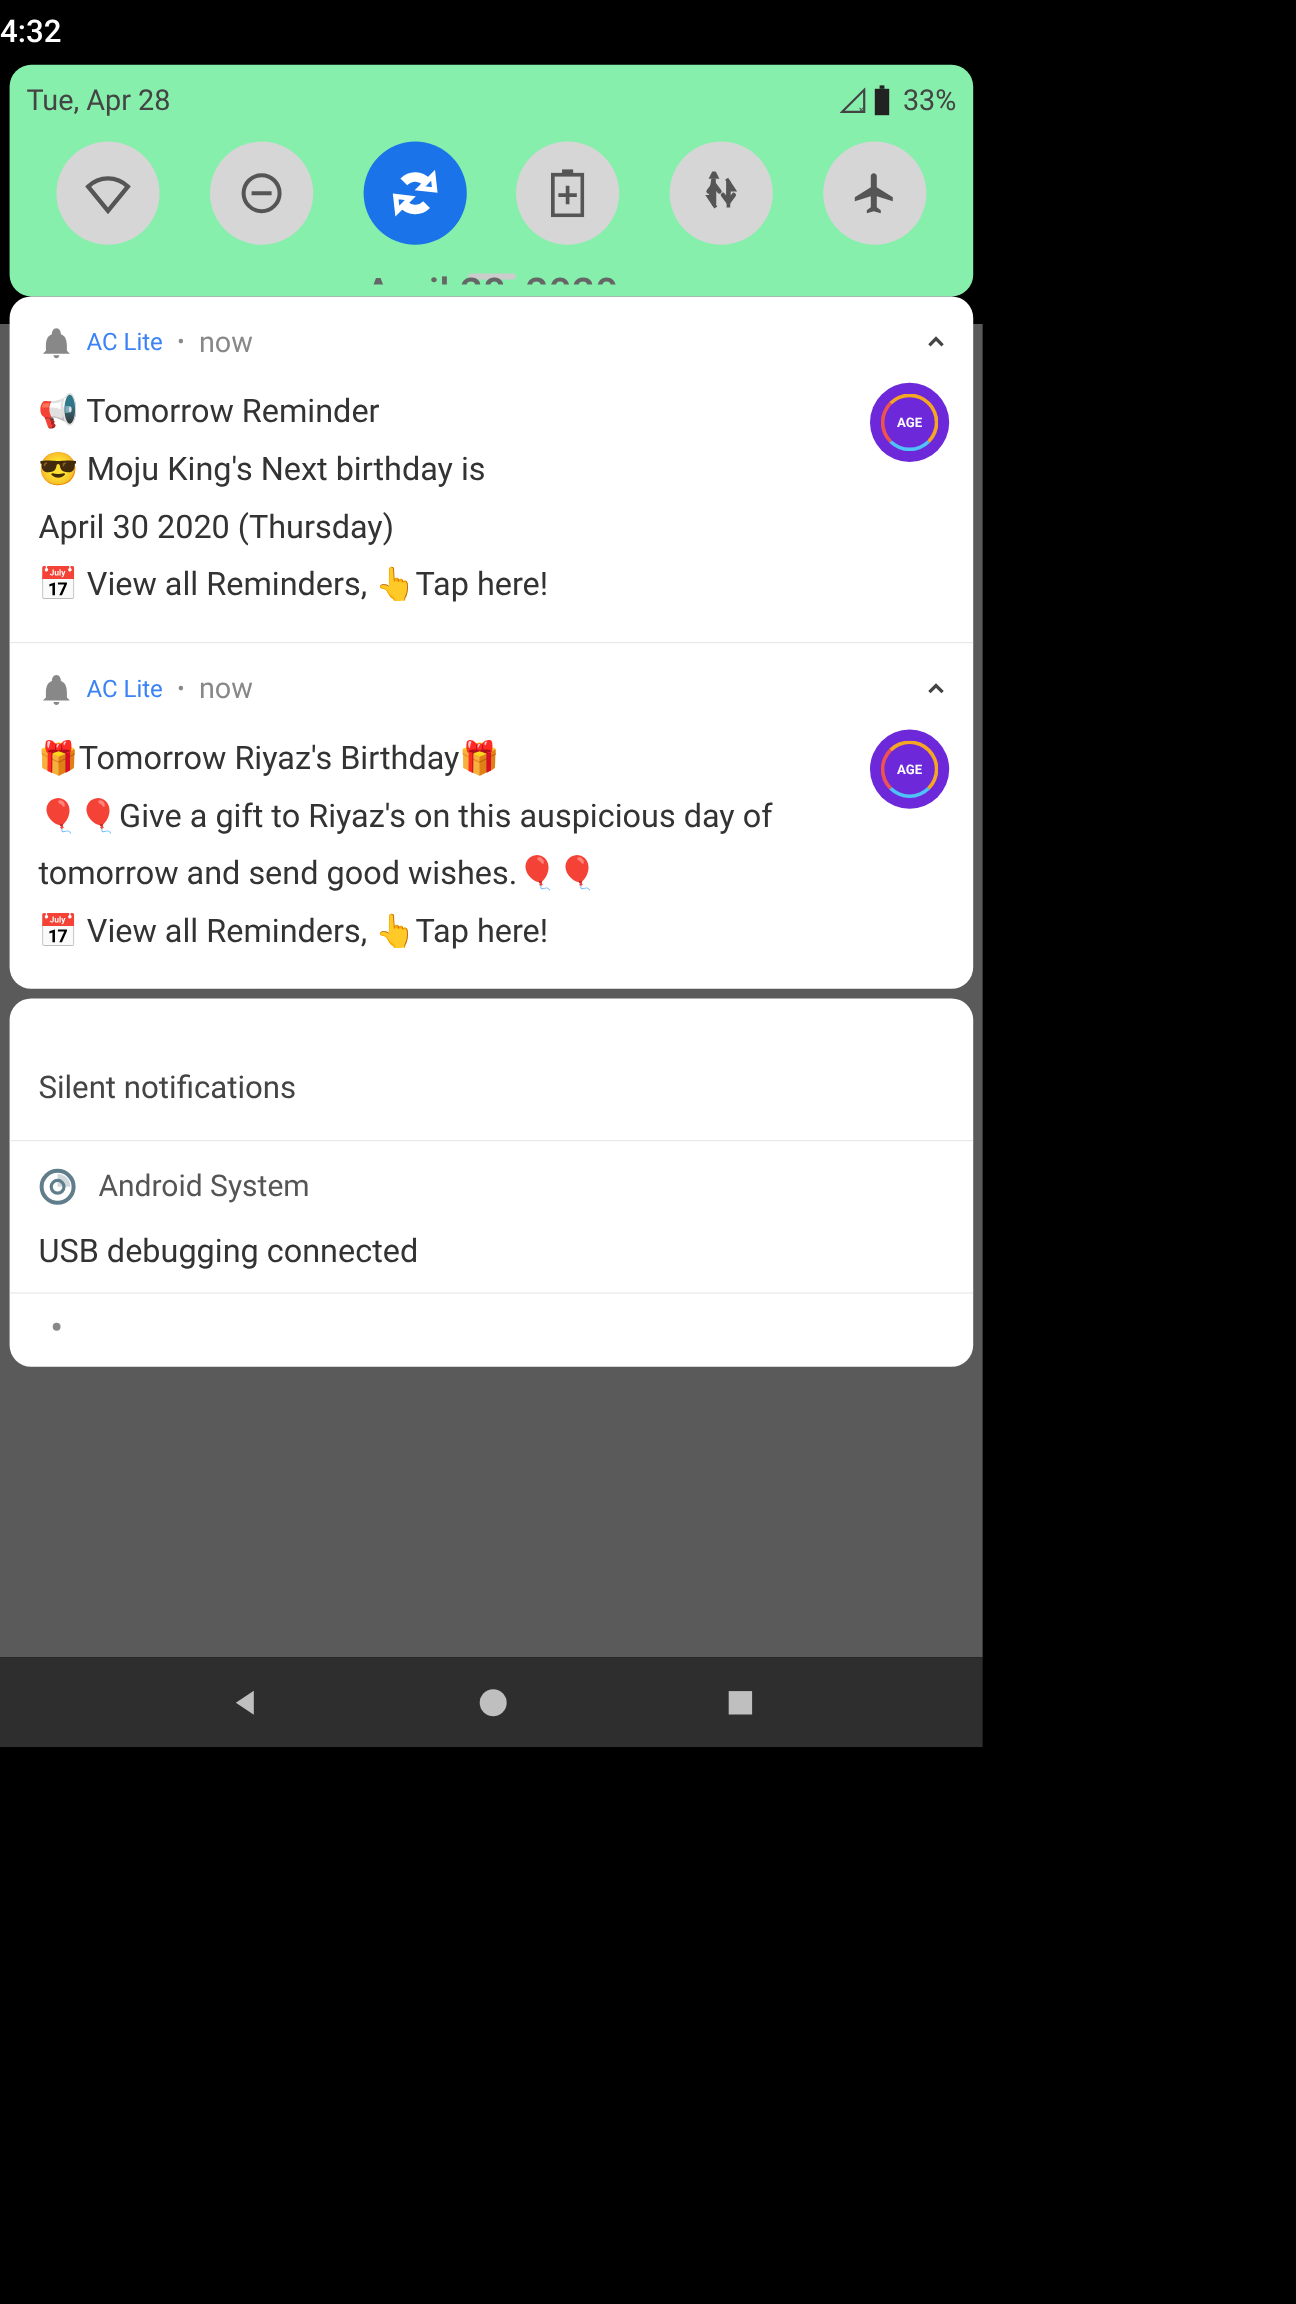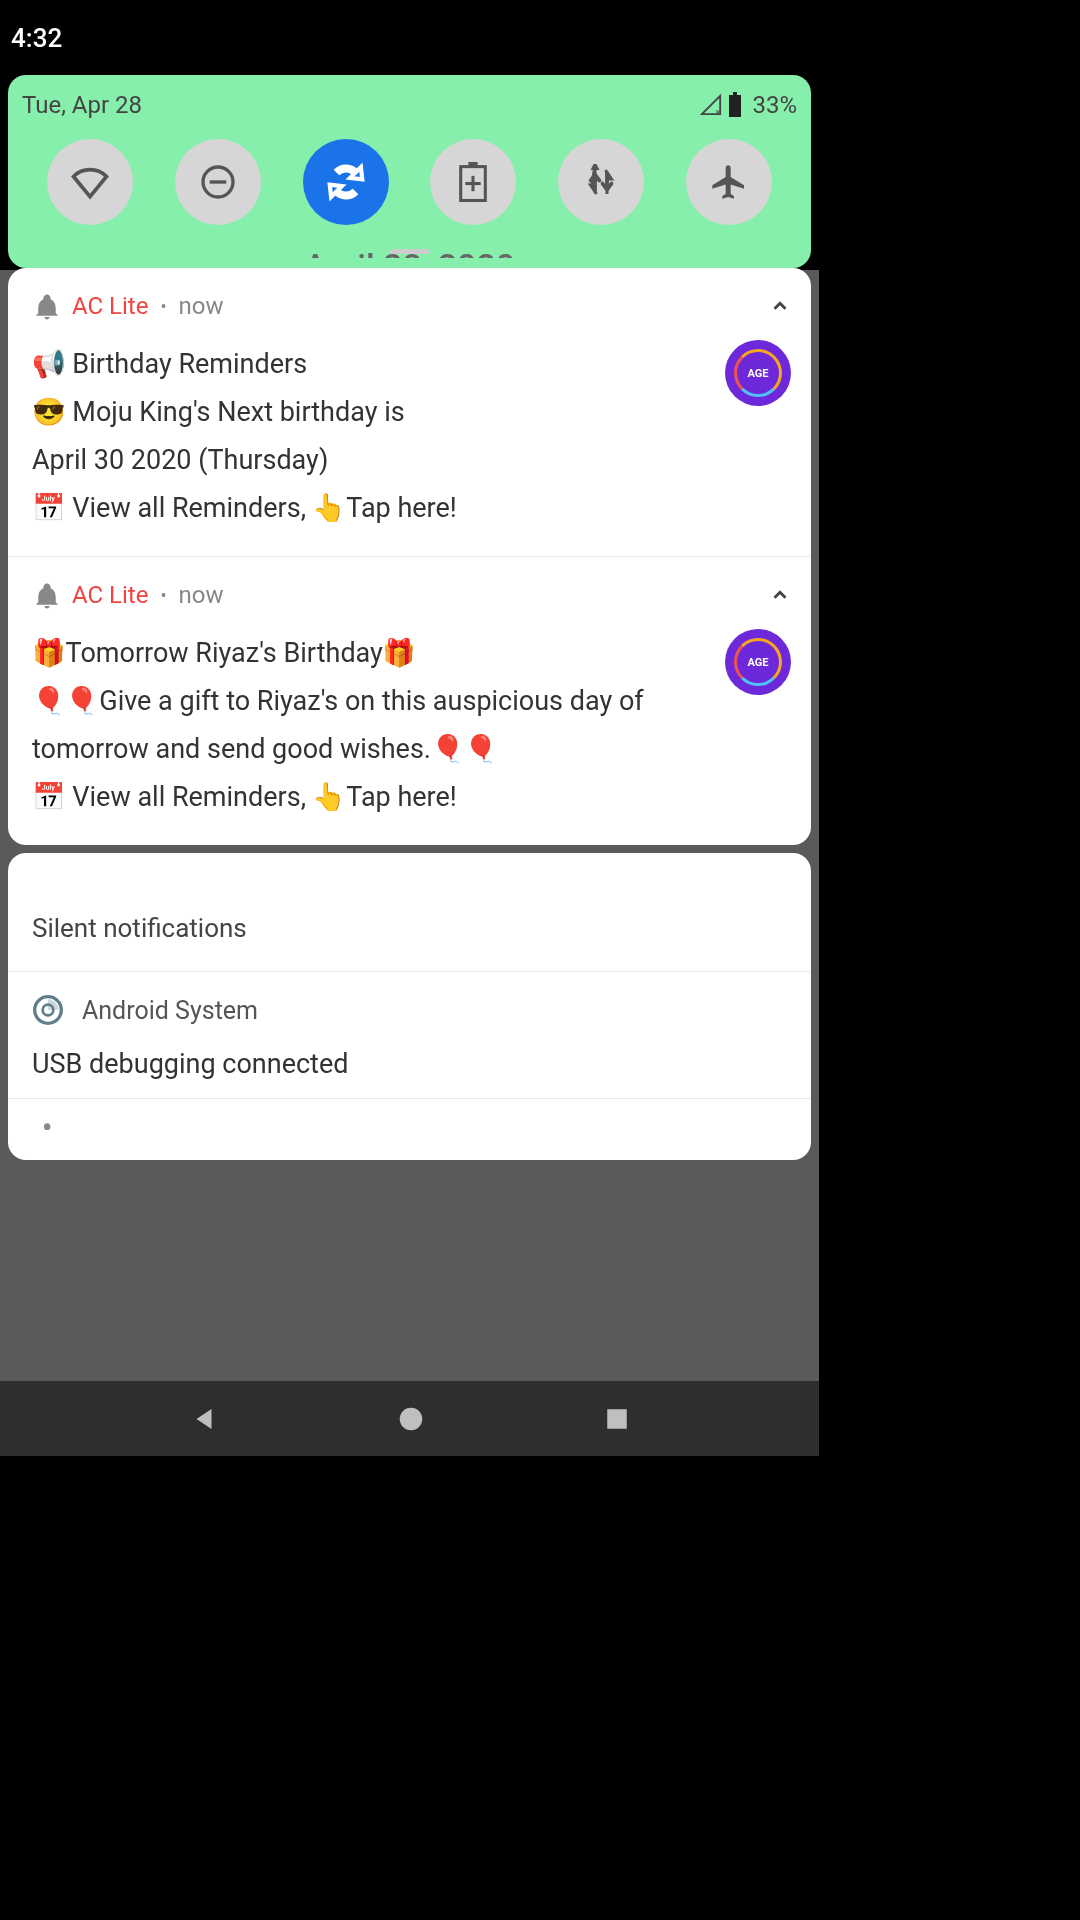--- a/index.html
+++ b/index.html
@@ -5,24 +5,24 @@
     * { margin: 0; padding: 0; box-sizing: border-box; }
     body {
       width: 819px;
       height: 1456px;
       background: #000;
       font-family: Roboto, -apple-system, sans-serif;
       overflow: hidden;
       position: relative;
     }
     .status-bar {
-      height: 75px;
-      display: flex;
-      align-items: center;
-      padding: 0 11px;
+      height: 54px;
+      display: flex;
+      align-items: center;
+      padding: 0 0;
       color: #fff;
     }
     .status-time {
       font-size: 26px;
       font-weight: 500;
     }
     .qs-panel {
       margin: 0 8px;
       background: #86efac;
       border-radius: 18px;
@@ -101,22 +101,22 @@
       align-items: center;
       gap: 12px;
       margin-bottom: 20px;
     }
     .notif-app-icon {
       width: 28px;
       height: 28px;
       color: #888;
     }
     .notif-app-name {
-      font-size: 24px;
-      color: #ef4444;
+      font-size: 20px;
+      color: #3b82f6;
     }
     .notif-dot {
       color: #888;
       font-size: 18px;
     }
     .notif-time {
       font-size: 24px;
       color: #888;
       text-align: right;
     }
@@ -338,21 +338,21 @@
       <span class="notif-dot">•</span>
       <span class="notif-time">now</span>
       <span class="notif-collapse">
         <svg width="22" height="22" viewBox="0 0 24 24">
             <path fill="none" stroke="currentColor" stroke-width="3" d="M6 15 L12 9 L18 15"></path>
           </svg>
       </span>
     </div>
     <div class="notif-body">
       <div class="notif-text">
-        <div>📢 Birthday Reminders</div>
+        <div>📢 Tomorrow Reminder</div>
         <div>😎 Moju King's Next birthday is</div>
         <div>April 30 2020 (Thursday)</div>
         <div>📅 View all Reminders, 👆Tap here!</div>
       </div>
       <div class="notif-large-icon">
         <div class="age-ring"></div>
         <span class="age-sub">Lite</span>
         <span class="age-text">AGE</span>
         <span class="age-sub">Calculator</span>
       </div>

